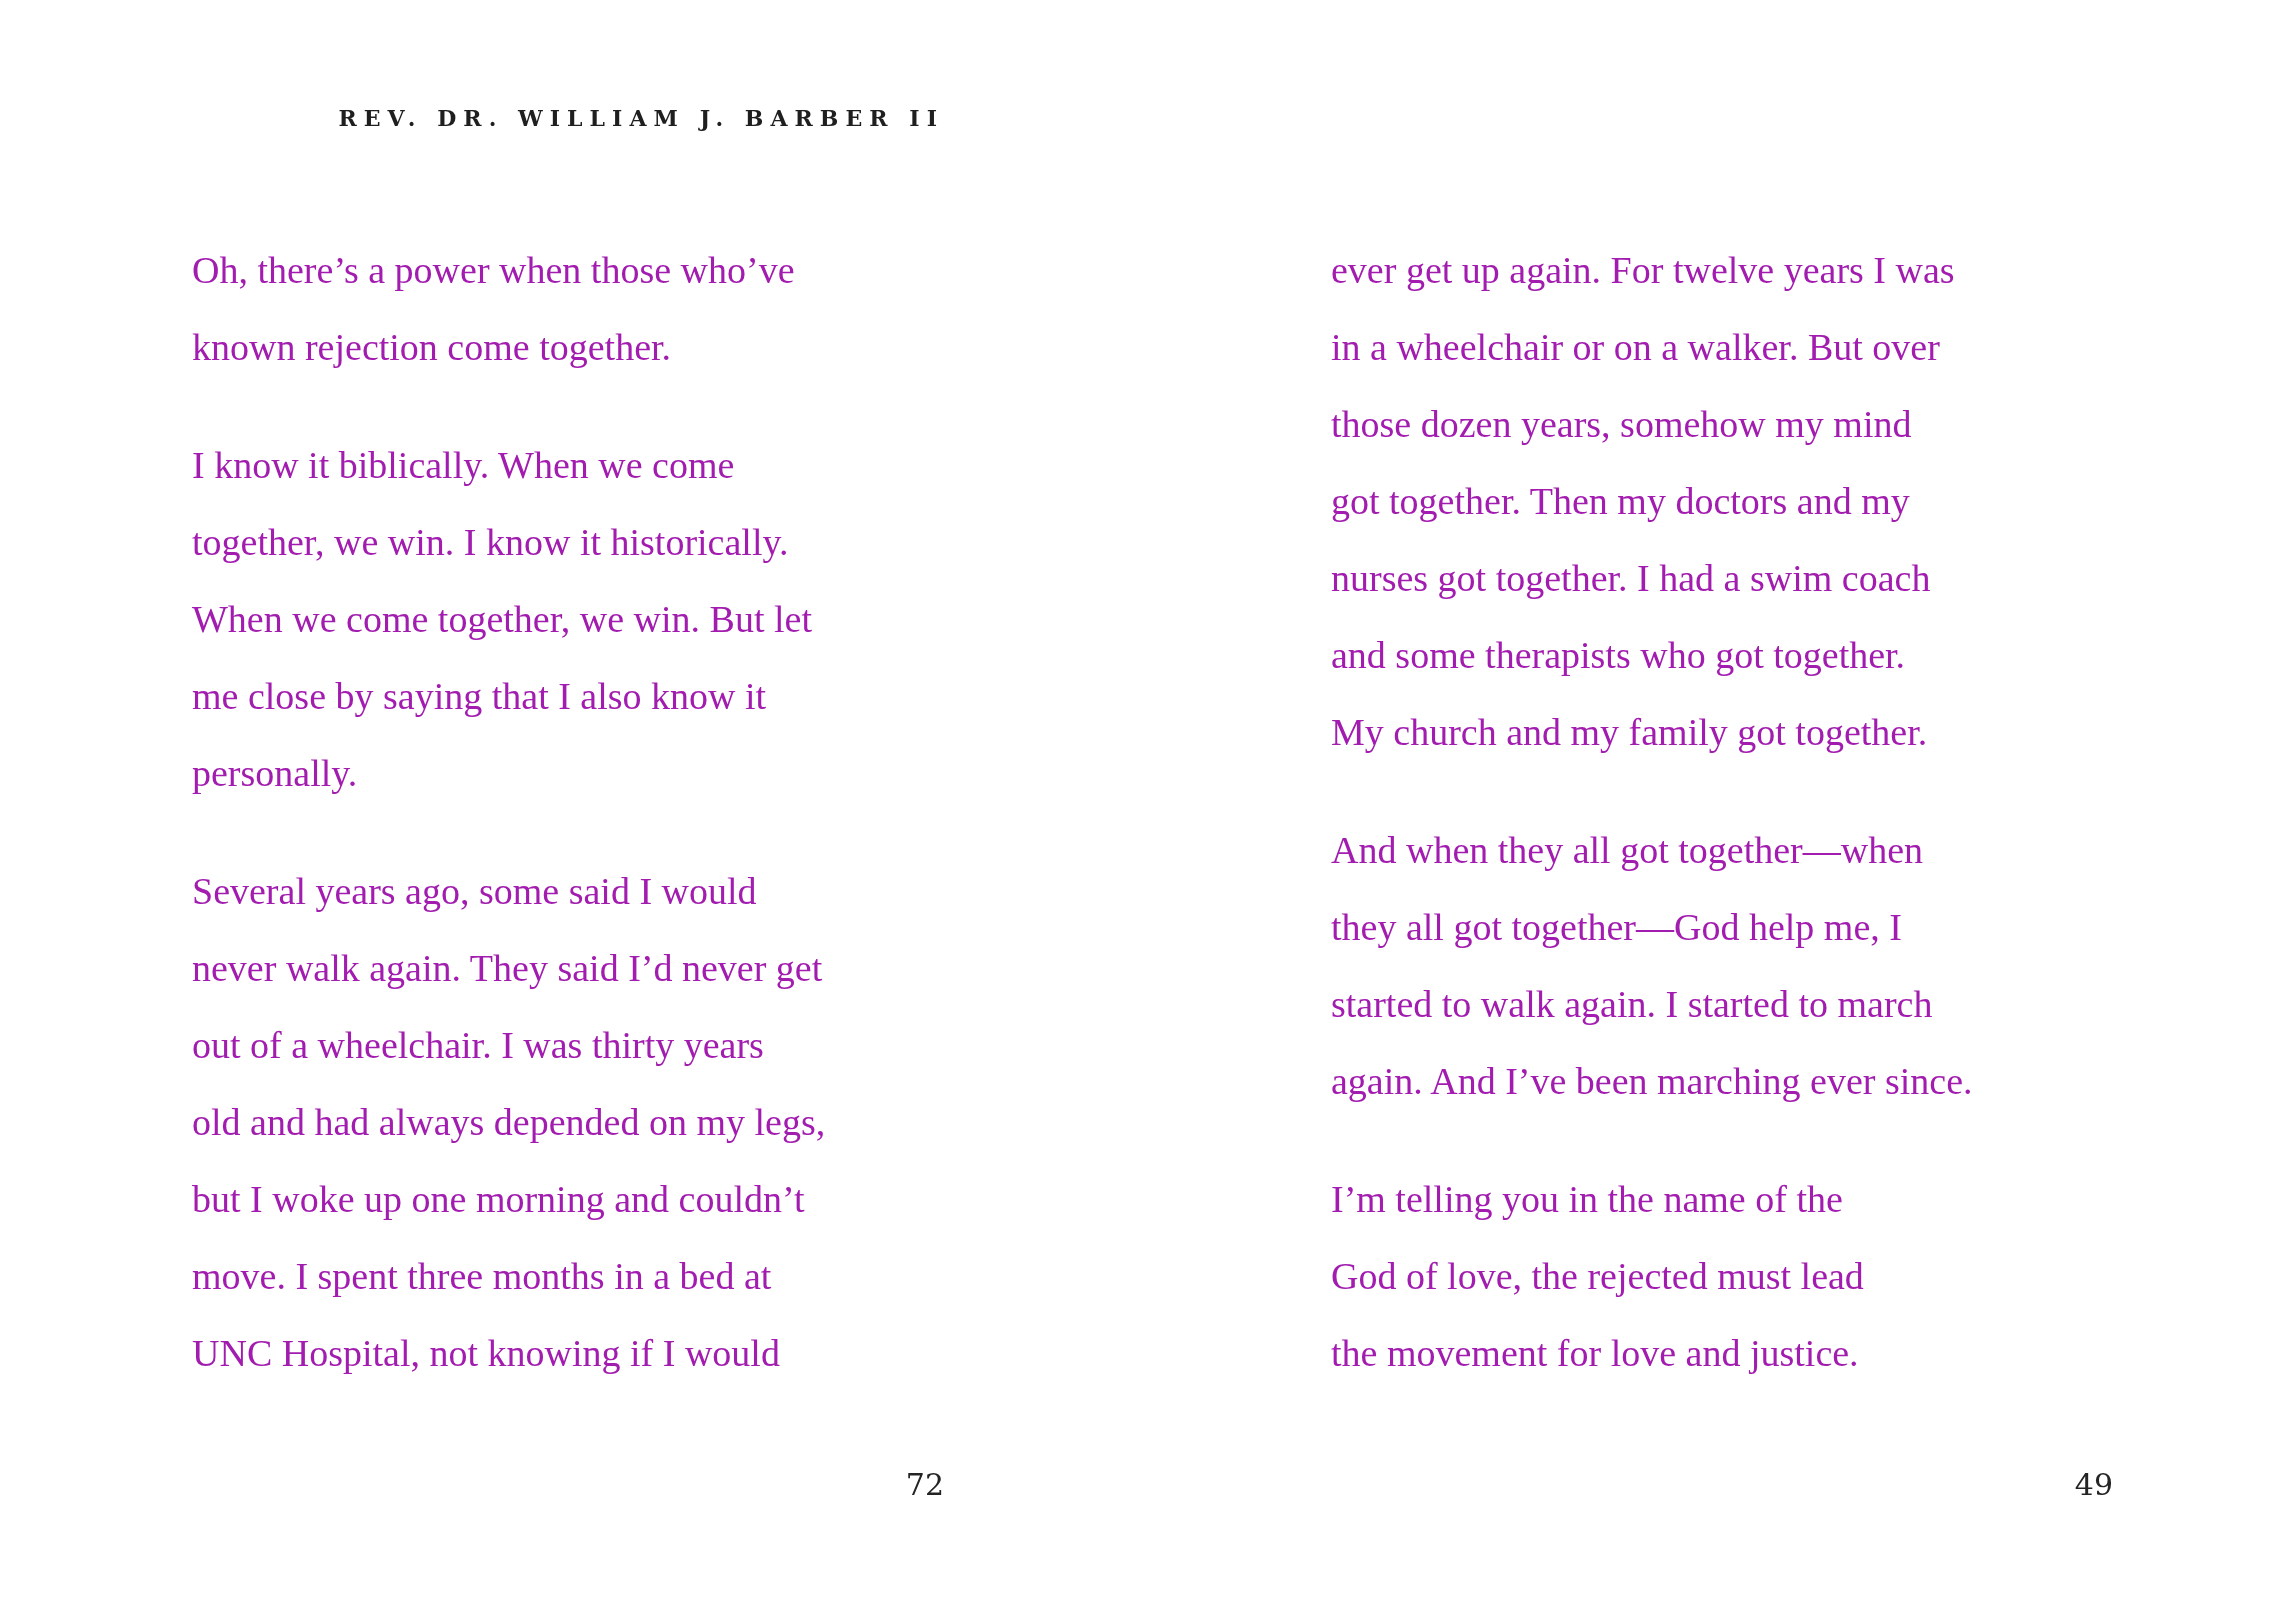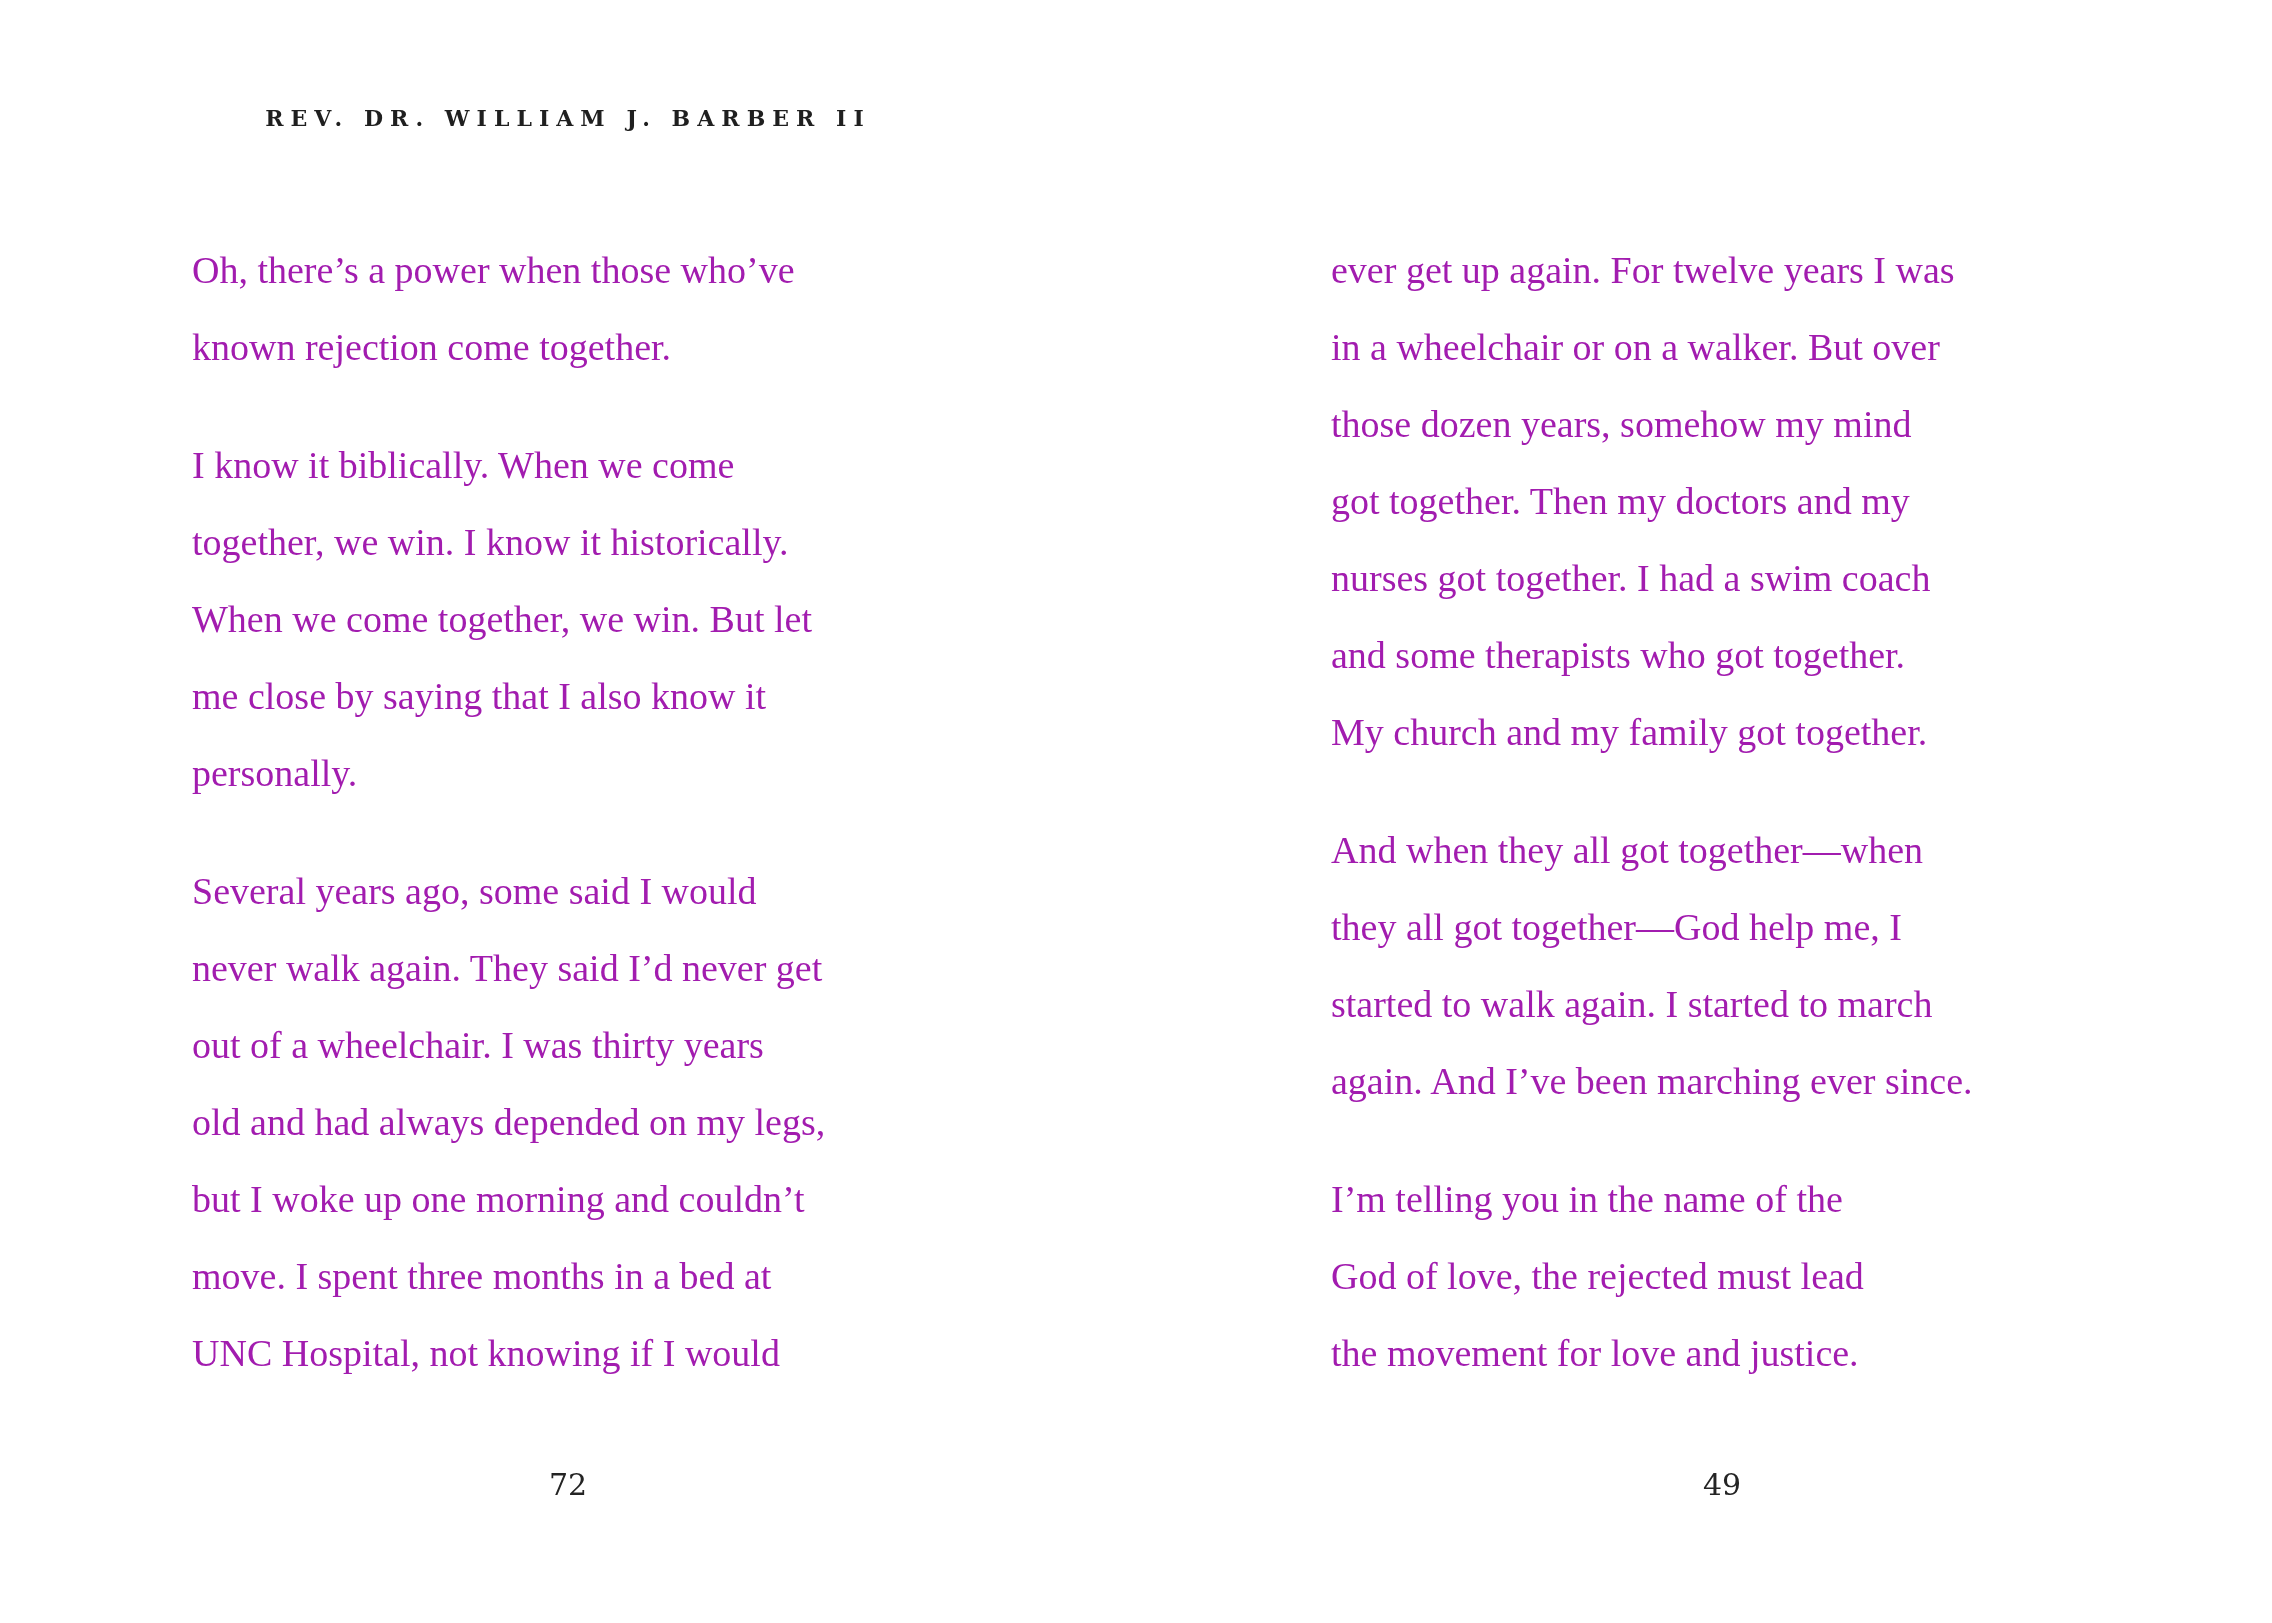--- a/index.html
+++ b/index.html
@@ -26,21 +26,21 @@
   }
   .page-right {
     left: 1331px;
     width: 782px;
   }
   .running-header {
     position: absolute;
     top: 107px;
     left: 0;
     right: 0;
-    text-align: center;
+    text-align: right;
     font-family: "DejaVu Serif", serif;
     font-weight: 600;
     font-size: 22px;
     line-height: 1;
     letter-spacing: 0.32em;
     white-space: nowrap;
     color: #1f1f1f;
   }
   .body-text {
     position: absolute;
@@ -55,21 +55,21 @@
     white-space: pre;      
   }
   .body-text p + p {
     margin-top: 41px;      
   }
   .page-number {
     position: absolute;
     top: 1470px;
     left: 0;
     right: 0;
-    text-align: center;
+    text-align: right;
     font-family: "DejaVu Serif", serif;
     font-size: 30px;
     line-height: 1;
     color: #242424;
   }
 </style>
 </head>
 <body>
 
 <div class="page page-left">

